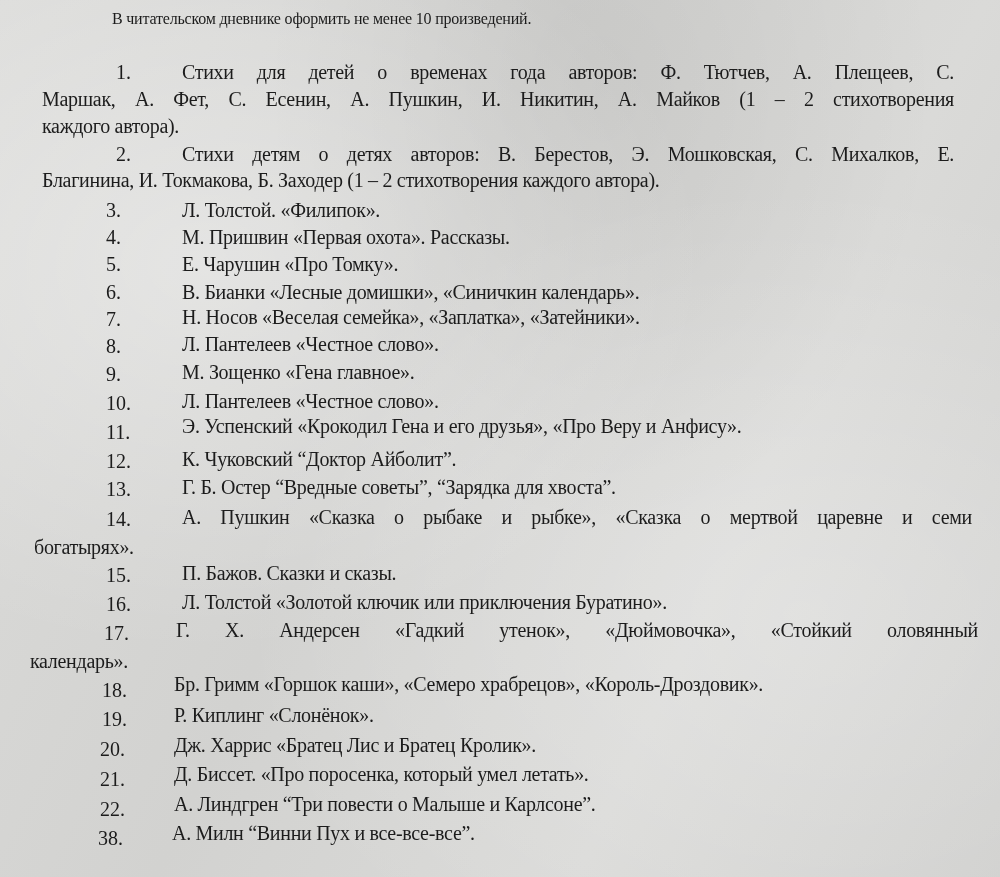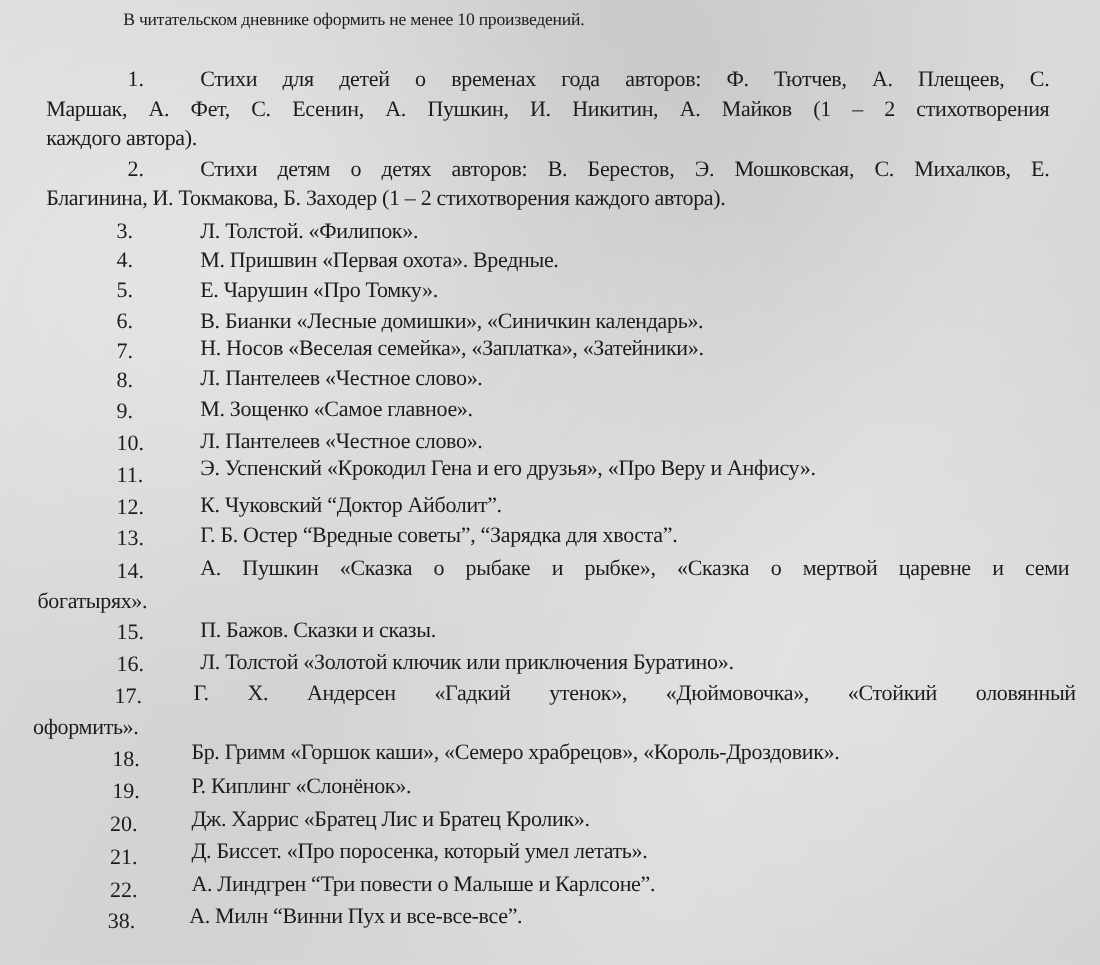--- a/index.html
+++ b/index.html
@@ -78,41 +78,41 @@
     <span class="cont justify" style="left:182px; top:142px; width:772px;">Стихи детям о детях авторов: В. Берестов, Э. Мошковская, С. Михалков, Е.</span>
     <span class="cont" style="left:42px; top:168px;">Благинина, И. Токмакова, Б. Заходер (1 – 2 стихотворения каждого автора).</span>
   </div>
 
   <div>
     <span class="num" style="left:106px; top:198px;">3.</span>
     <span class="line" style="left:182px; top:198px;">Л. Толстой. «Филипок».</span>
   </div>
   <div>
     <span class="num" style="left:106px; top:225px;">4.</span>
-    <span class="line" style="left:182px; top:225px;">М. Пришвин «Первая охота». Вредные.</span>
+    <span class="line" style="left:182px; top:225px;">М. Пришвин «Первая охота». Рассказы.</span>
   </div>
   <div>
     <span class="num" style="left:106px; top:252px;">5.</span>
     <span class="line" style="left:182px; top:252px;">Е. Чарушин «Про Томку».</span>
   </div>
   <div>
     <span class="num" style="left:106px; top:280px;">6.</span>
     <span class="line" style="left:182px; top:280px;">В. Бианки «Лесные домишки», «Синичкин календарь».</span>
   </div>
   <div>
     <span class="num" style="left:106px; top:307px;">7.</span>
     <span class="line" style="left:182px; top:305px;">Н. Носов «Веселая семейка», «Заплатка», «Затейники».</span>
   </div>
   <div>
     <span class="num" style="left:106px; top:334px;">8.</span>
     <span class="line" style="left:182px; top:332px;">Л. Пантелеев «Честное слово».</span>
   </div>
   <div>
     <span class="num" style="left:106px; top:362px;">9.</span>
-    <span class="line" style="left:182px; top:360px;">М. Зощенко «Самое главное».</span>
+    <span class="line" style="left:182px; top:360px;">М. Зощенко «Гена главное».</span>
   </div>
   <div>
     <span class="num" style="left:106px; top:391px;">10.</span>
     <span class="line" style="left:182px; top:389px;">Л. Пантелеев «Честное слово».</span>
   </div>
   <div>
     <span class="num" style="left:106px; top:420px;">11.</span>
     <span class="line" style="left:182px; top:414px;">Э. Успенский «Крокодил Гена и его друзья», «Про Веру и Анфису».</span>
   </div>
   <div>
@@ -135,21 +135,21 @@
     <span class="line" style="left:182px; top:561px;">П. Бажов. Сказки и сказы.</span>
   </div>
   <div>
     <span class="num" style="left:106px; top:592px;">16.</span>
     <span class="line" style="left:182px; top:590px;">Л. Толстой «Золотой ключик или приключения Буратино».</span>
   </div>
 
   <div>
     <span class="num" style="left:104px; top:621px;">17.</span>
     <span class="cont justify" style="left:176px; top:618px; width:802px;">Г. Х. Андерсен «Гадкий утенок», «Дюймовочка», «Стойкий оловянный</span>
-    <span class="cont" style="left:30px; top:649px;">оформить».</span>
+    <span class="cont" style="left:30px; top:649px;">календарь».</span>
   </div>
 
   <div>
     <span class="num" style="left:102px; top:678px;">18.</span>
     <span class="line" style="left:174px; top:672px;">Бр. Гримм «Горшок каши», «Семеро храбрецов», «Король-Дроздовик».</span>
   </div>
   <div>
     <span class="num" style="left:102px; top:707px;">19.</span>
     <span class="line" style="left:174px; top:703px;">Р. Киплинг «Слонёнок».</span>
   </div>

